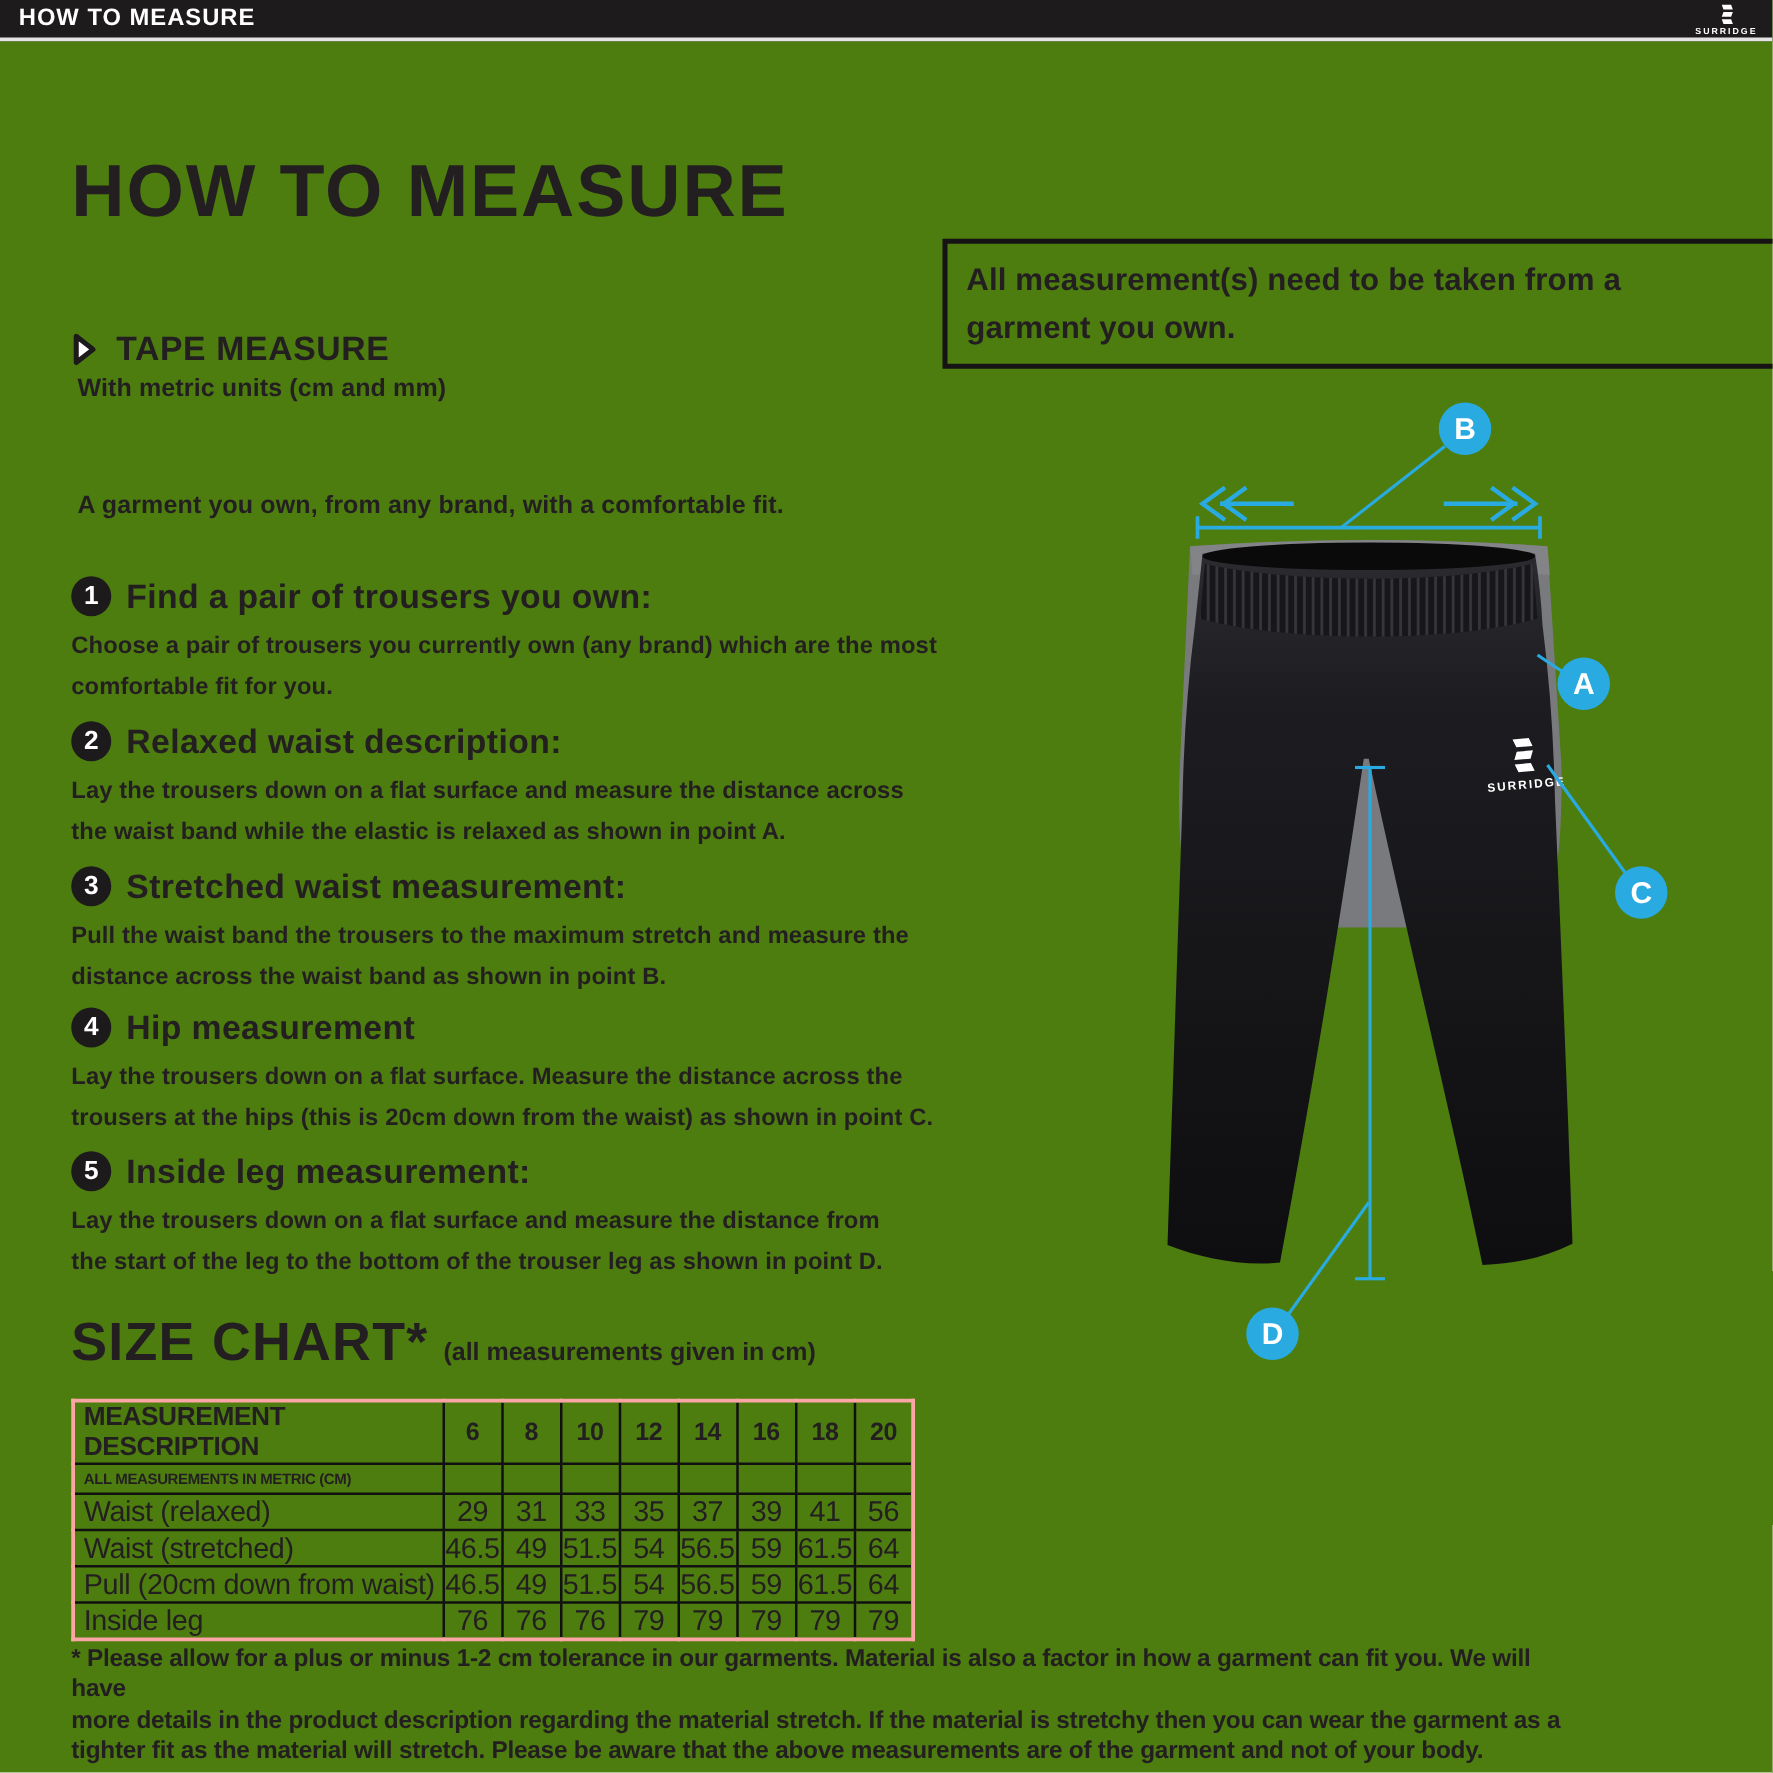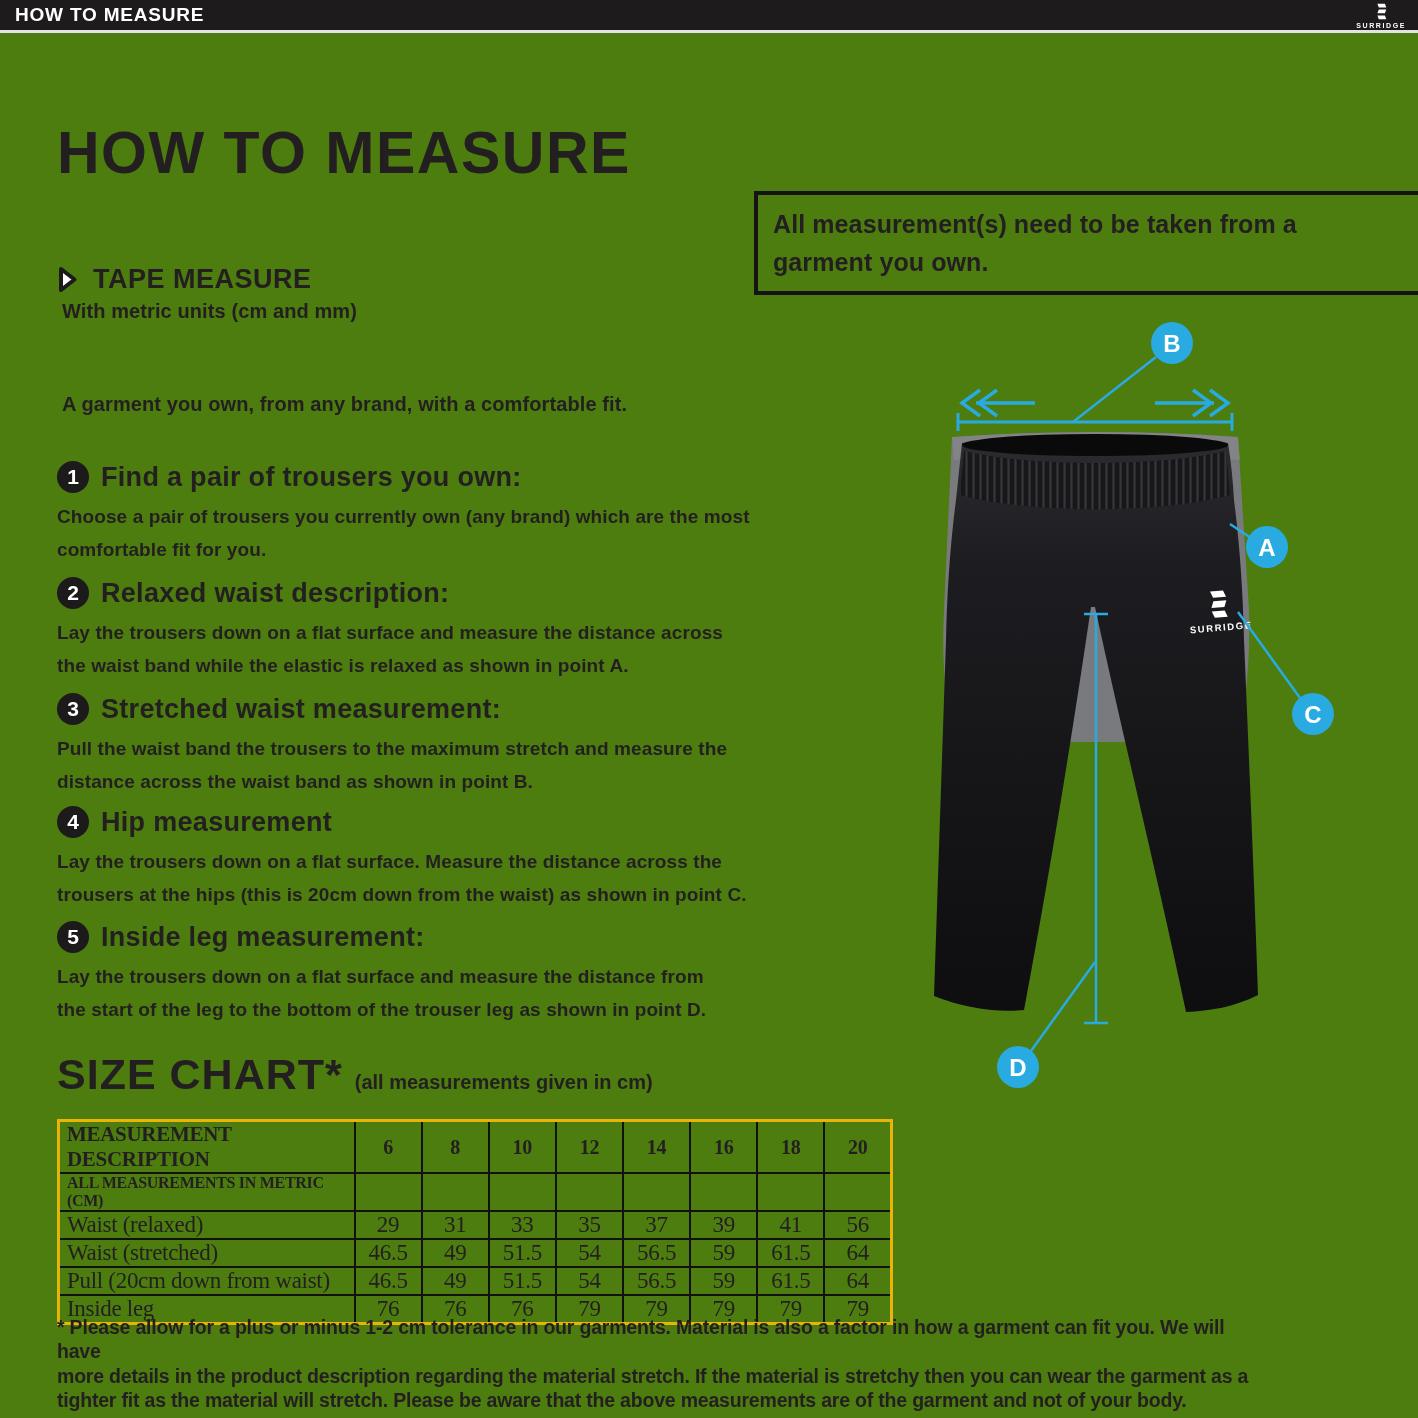--- a/index.html
+++ b/index.html
@@ -36,28 +36,28 @@
     width:32px;height:32px;border-radius:50%;background:#1d1a1b;color:#fff;flex:0 0 32px;
     font-size:21px;font-weight:800;display:flex;align-items:center;justify-content:center;
   }
   .step-title{font-size:27px;font-weight:800;letter-spacing:.3px;}
   .step-body{margin:7px 0 0 0;font-size:19px;font-weight:700;line-height:33px;white-space:pre-line;letter-spacing:.1px;}
   
   .sc-head{position:absolute;left:57px;top:1050px;display:flex;align-items:baseline;gap:12px;}
   .sc-title{font-size:43px;font-weight:800;letter-spacing:1px;}
   .sc-sub{font-size:20px;font-weight:800;}
   table.sizes{
-    position:absolute;left:57px;top:1119px;width:836px;border-collapse:collapse;table-layout:fixed;
-    border:3px solid #eab308;font-family:Liberation Serif, serif;
+    position:absolute;left:57px;top:1119px;width:675px;border-collapse:collapse;table-layout:fixed;
+    border:3px solid #fca5a5;font-family:Liberation Sans, sans-serif;
   }
   table.sizes col.c0{width:296px;}
   table.sizes td,table.sizes th{border:2px solid #111;padding:0;letter-spacing:-.3px;}
   table.sizes th{height:37px;font-size:20px;font-weight:700;text-align:center;}
   table.sizes th.left{text-align:left;padding-left:7px;font-size:21px;}
-  tr.noterow td{height:22px;font-size:16px;font-weight:700;}
+  tr.noterow td{height:22px;font-size:12px;font-weight:700;}
   tr.datarow td{height:21px;font-size:23px;font-weight:400;text-align:center;}
   td.left{text-align:left !important;padding-left:7px !important;}
   
   .footnote{
     position:absolute;left:57px;top:1295px;width:1200px;font-size:19.5px;font-weight:700;
     line-height:24.5px;white-space:pre-line;letter-spacing:-.2px;
   }
   
   .diagram{position:absolute;left:900px;top:310px;width:440px;height:790px;margin:0;}
 </style>

